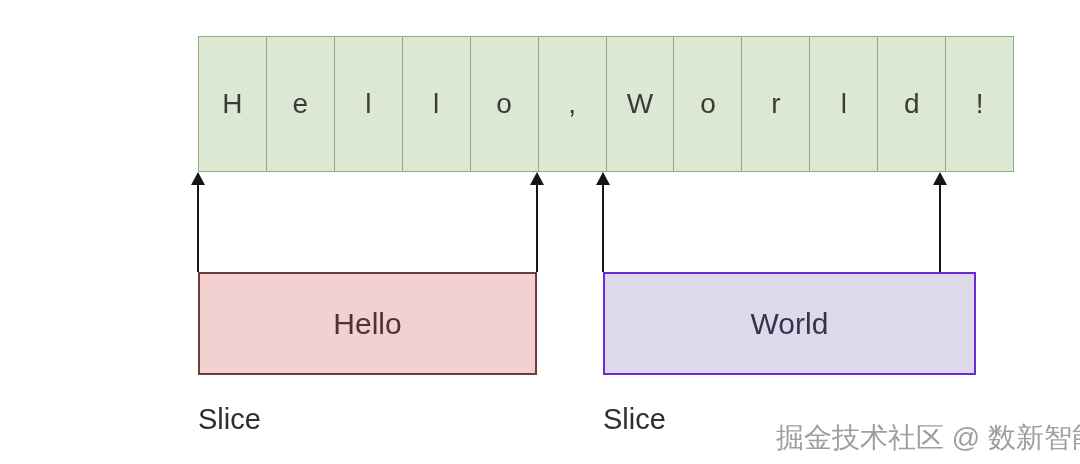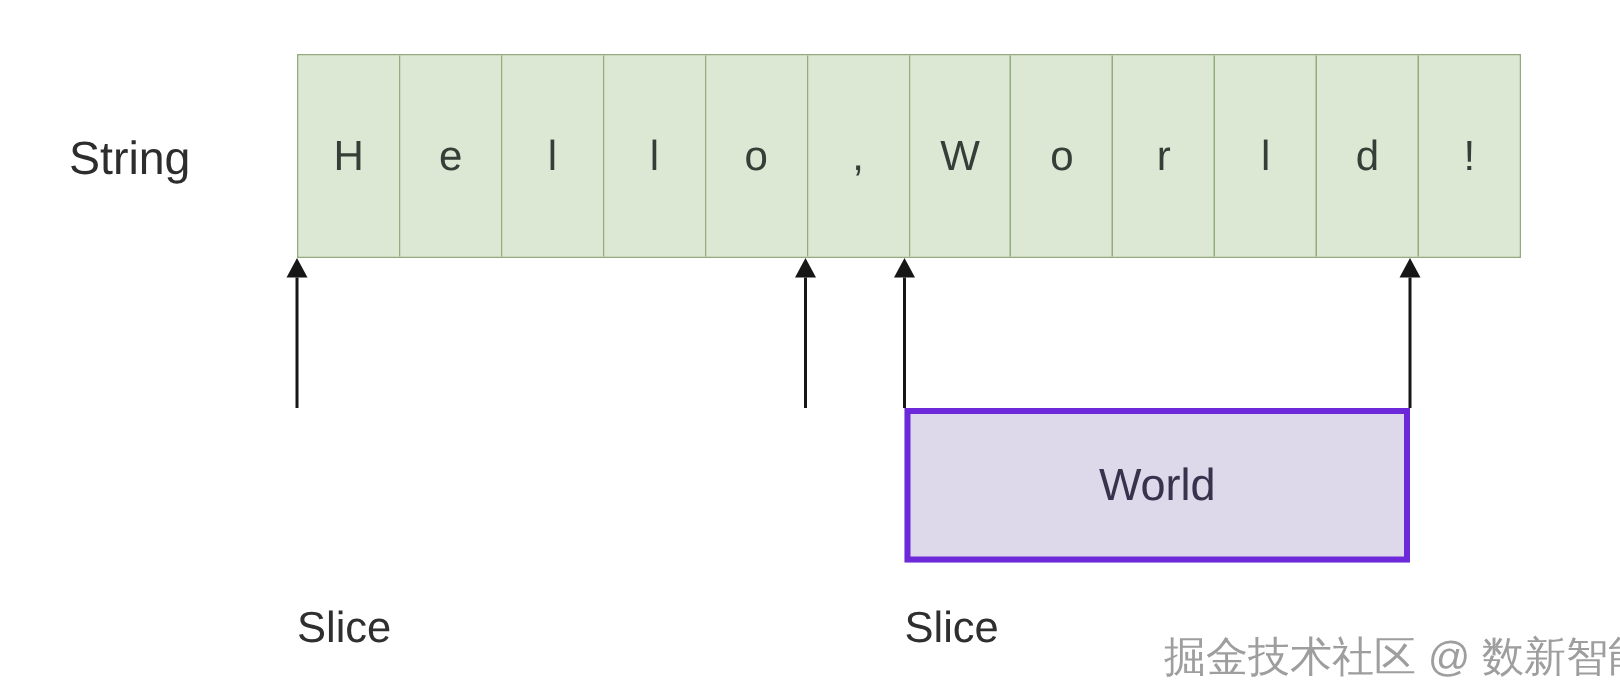--- a/index.html
+++ b/index.html
@@ -83,23 +83,23 @@
   }
   .slice-box.hello {
     left: 198px;
     width: 339px;
     background: #f3d1d1;
     border: 2px solid #6e3c3c;
     color: #4d3331;
   }
   .slice-box.world {
     left: 603px;
-    width: 337px;
+    width: 373px;
     background: #ded9ea;
-    border: 4px solid #6d28d9;
+    border: 2px solid #6d28d9;
     color: #37334c;
   }
   
   .slice-caption {
     position: absolute;
     top: 403px;
     font-size: 29px;
     color: #2f2f2f;
   }
   .slice-caption.left  { left: 198px; width: 339px; }
@@ -114,21 +114,20 @@
     text-shadow: 2px 2px 0 #ffffff;
     white-space: nowrap;
     z-index: 5;
   }
 </style>
 </head>
 <body>
 
 <div class="canvas">
 
-  <div class="string-label">String</div>
 
   <div class="char-row">
     <div class="char-cell">H</div>
     <div class="char-cell">e</div>
     <div class="char-cell">l</div>
     <div class="char-cell">l</div>
     <div class="char-cell">o</div>
     <div class="char-cell">,</div>
     <div class="char-cell">W</div>
     <div class="char-cell">o</div>
@@ -148,20 +147,23 @@
   </div>
   <div class="arrow arrow-3">
     <div class="arrow-head"></div>
     <div class="arrow-shaft"></div>
   </div>
   <div class="arrow arrow-4">
     <div class="arrow-head"></div>
     <div class="arrow-shaft"></div>
   </div>
 
+  <div class="slice-box hello">
+    <span>Hello</span>
+  </div>
   <div class="slice-box world">
     <span>World</span>
   </div>
 
   <div class="slice-caption left">Slice</div>
   <div class="slice-caption right">Slice</div>
 
   <div class="watermark">掘金技术社区 @ 数新智能</div>
 
 </div>

